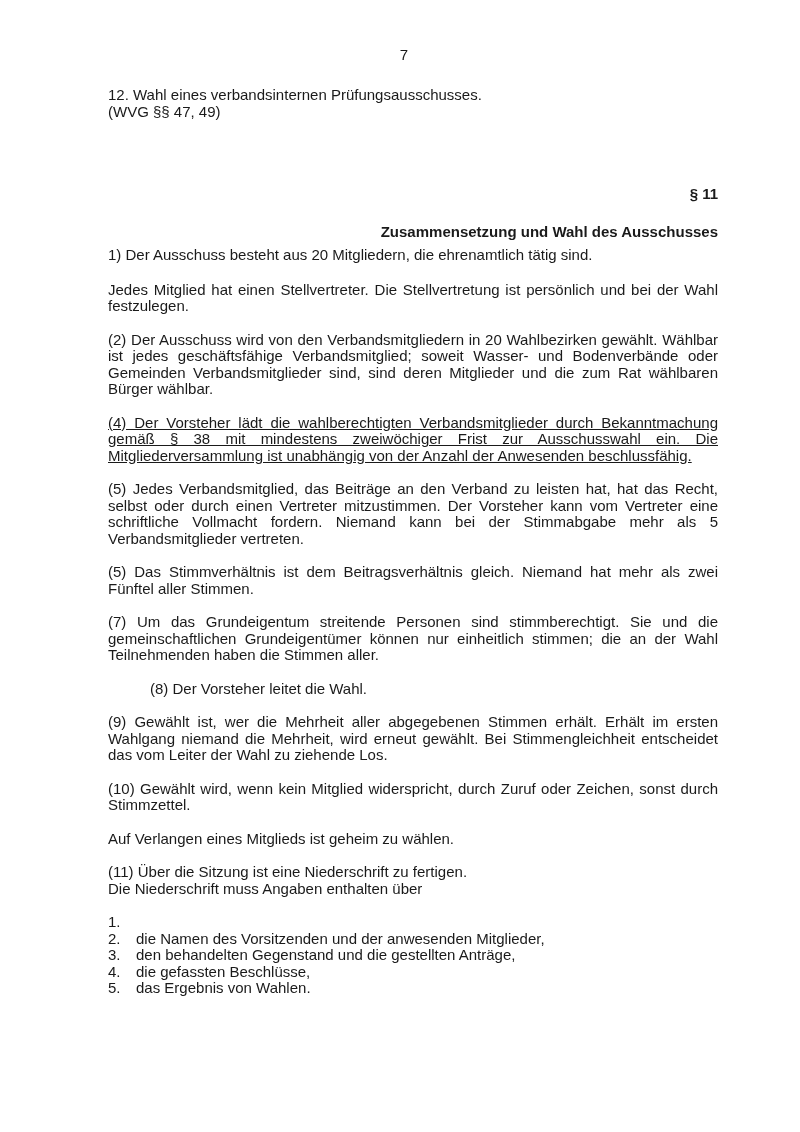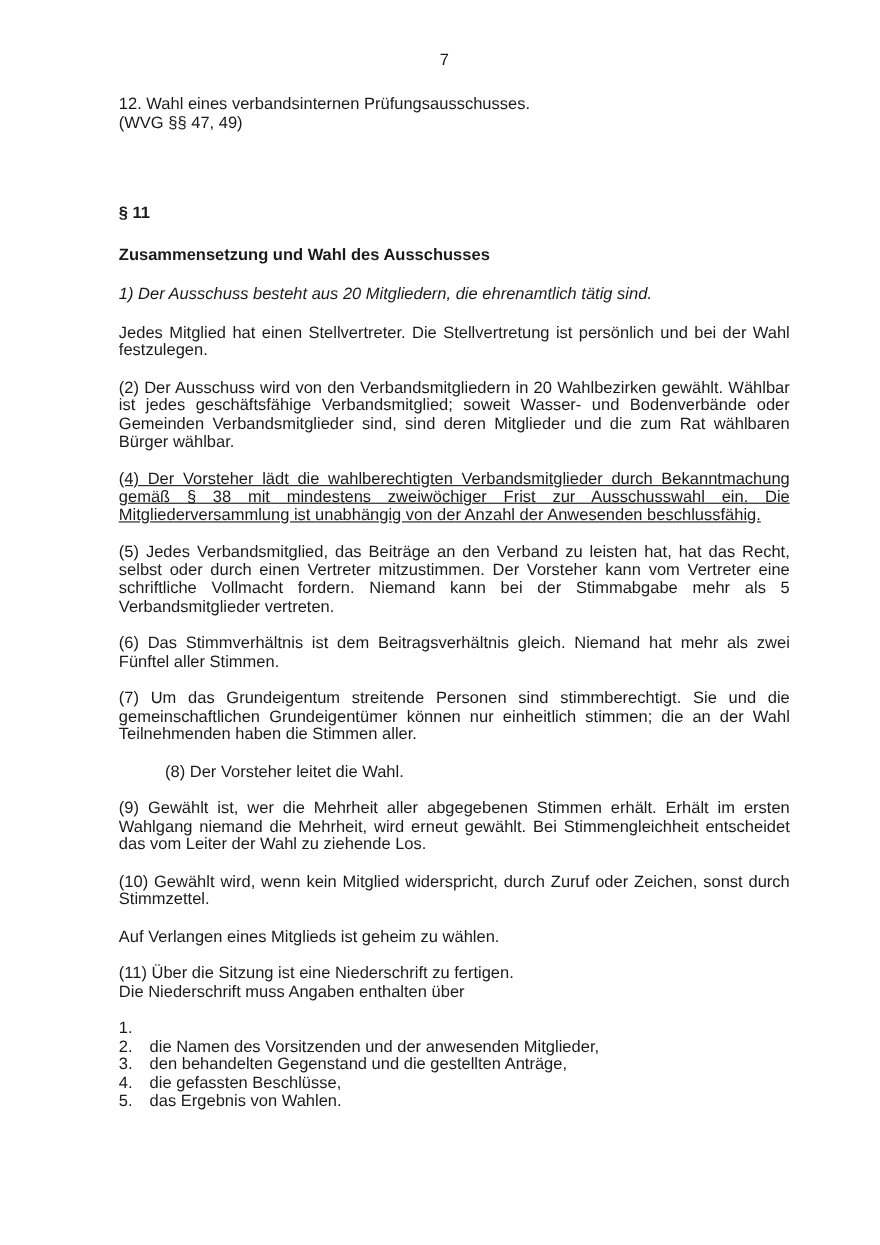--- a/index.html
+++ b/index.html
@@ -38,21 +38,21 @@
       font-size: 15px;
       line-height: 16.5px;
     }
     .para {
       margin: 0;
       text-align: justify;
       text-align-last: left;
     }
     .para .line { display: block; }
     .section-head {
-      text-align: left;
+      text-align: right;
       font-weight: bold;
       font-size: 15px;
       margin: 0;
     }
     .list {
       margin: 0;
       padding: 0;
       list-style: none;
     }
     .list li {
@@ -70,26 +70,26 @@
 
   <div class="content">
     <p class="para" style="margin-top:0;">
       <span class="line">12. Wahl eines verbandsinternen Prüfungsausschusses.</span>
       <span class="line">(WVG §§ 47, 49)</span>
     </p>
 
     <p class="section-head" style="margin-top:66px;">§ 11</p>
     <p class="section-head" style="margin-top:21px;">Zusammensetzung und Wahl des Ausschusses</p>
 
-    <p class="para" style="margin-top:20px;font-style:italic;">1) Der Ausschuss besteht aus 20 Mitgliedern, die ehrenamtlich tätig sind.</p>
+    <p class="para" style="margin-top:7px;">1) Der Ausschuss besteht aus 20 Mitgliedern, die ehrenamtlich tätig sind.</p>
     <p class="para" style="margin-top:18px;">Jedes Mitglied hat einen Stellvertreter. Die Stellvertretung ist persönlich und bei der Wahl festzulegen.</p>
     <p class="para" style="margin-top:17px;">(2) Der Ausschuss wird von den Verbandsmitgliedern in 20 Wahlbezirken gewählt. Wählbar ist jedes geschäftsfähige Verbandsmitglied; soweit Wasser- und Bodenverbände oder Gemeinden Verbandsmitglieder sind, sind deren Mitglieder und die zum Rat wählbaren Bürger wählbar.</p>
     <p class="para" style="margin-top:17px;text-decoration:underline;">(4) Der Vorsteher lädt die wahlberechtigten Verbandsmitglieder durch Bekanntmachung gemäß §  38 mit mindestens zweiwöchiger Frist zur Ausschusswahl ein. Die Mitgliederversammlung ist unabhängig von der Anzahl der Anwesenden beschlussfähig.</p>
     <p class="para" style="margin-top:17px;">(5) Jedes Verbandsmitglied, das Beiträge an den Verband zu leisten hat, hat das Recht, selbst oder durch einen Vertreter mitzustimmen. Der Vorsteher kann vom Vertreter eine schriftliche Vollmacht fordern. Niemand kann bei der Stimmabgabe mehr als 5 Verbandsmitglieder vertreten.</p>
-    <p class="para" style="margin-top:17px;">(6) Das Stimmverhältnis ist dem Beitragsverhältnis gleich. Niemand hat mehr als zwei Fünftel aller Stimmen.</p>
+    <p class="para" style="margin-top:17px;">(5) Das Stimmverhältnis ist dem Beitragsverhältnis gleich. Niemand hat mehr als zwei Fünftel aller Stimmen.</p>
     <p class="para" style="margin-top:17px;">(7) Um das Grundeigentum streitende Personen sind stimmberechtigt. Sie und die gemeinschaftlichen Grundeigentümer können nur einheitlich stimmen; die an der Wahl Teilnehmenden haben die Stimmen aller.</p>
     <p class="para" style="margin-top:17px;margin-left:42px;">(8) Der Vorsteher leitet die Wahl.</p>
     <p class="para" style="margin-top:17px;">(9) Gewählt ist, wer die Mehrheit aller abgegebenen Stimmen erhält. Erhält im ersten Wahlgang niemand die Mehrheit, wird erneut gewählt. Bei Stimmengleichheit entscheidet das vom Leiter der Wahl zu ziehende Los.</p>
     <p class="para" style="margin-top:17px;">(10) Gewählt wird, wenn kein Mitglied widerspricht, durch Zuruf oder Zeichen, sonst durch Stimmzettel.</p>
     <p class="para" style="margin-top:17px;">Auf Verlangen eines Mitglieds ist geheim zu wählen.</p>
 
     <p class="para" style="margin-top:17px;">
       <span class="line">(11) Über die Sitzung ist eine Niederschrift zu fertigen.</span>
       <span class="line">Die Niederschrift muss Angaben enthalten über</span>
     </p>

